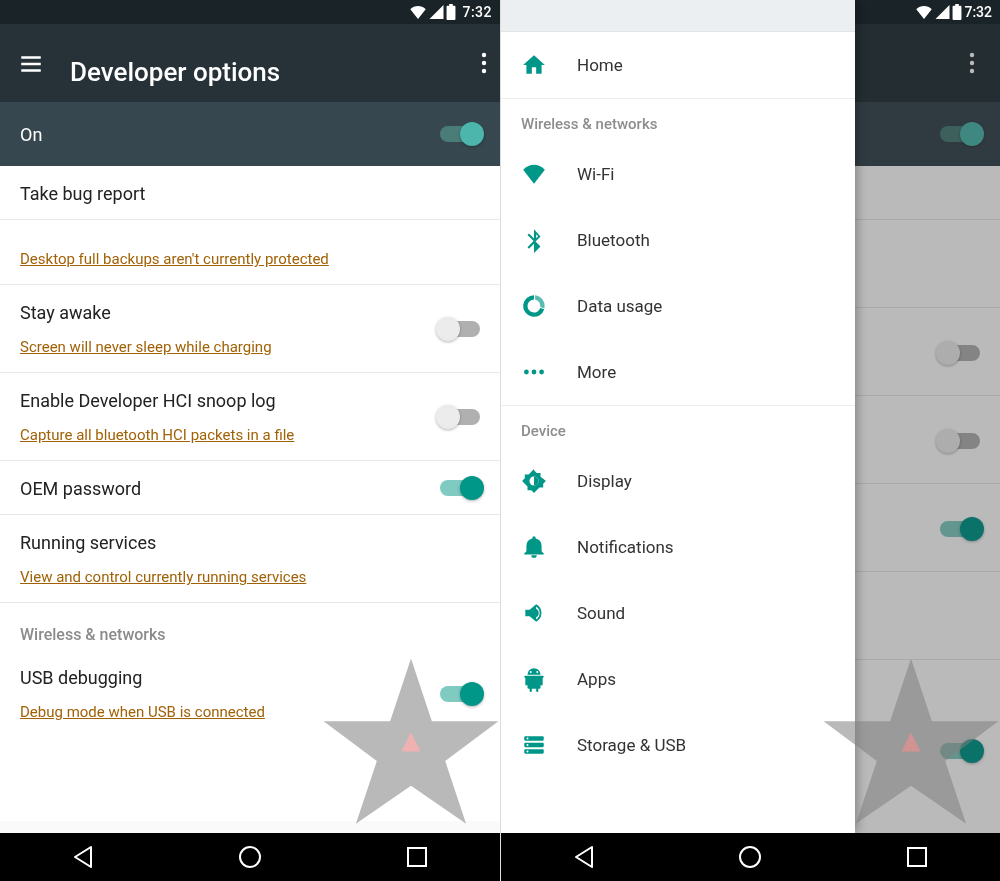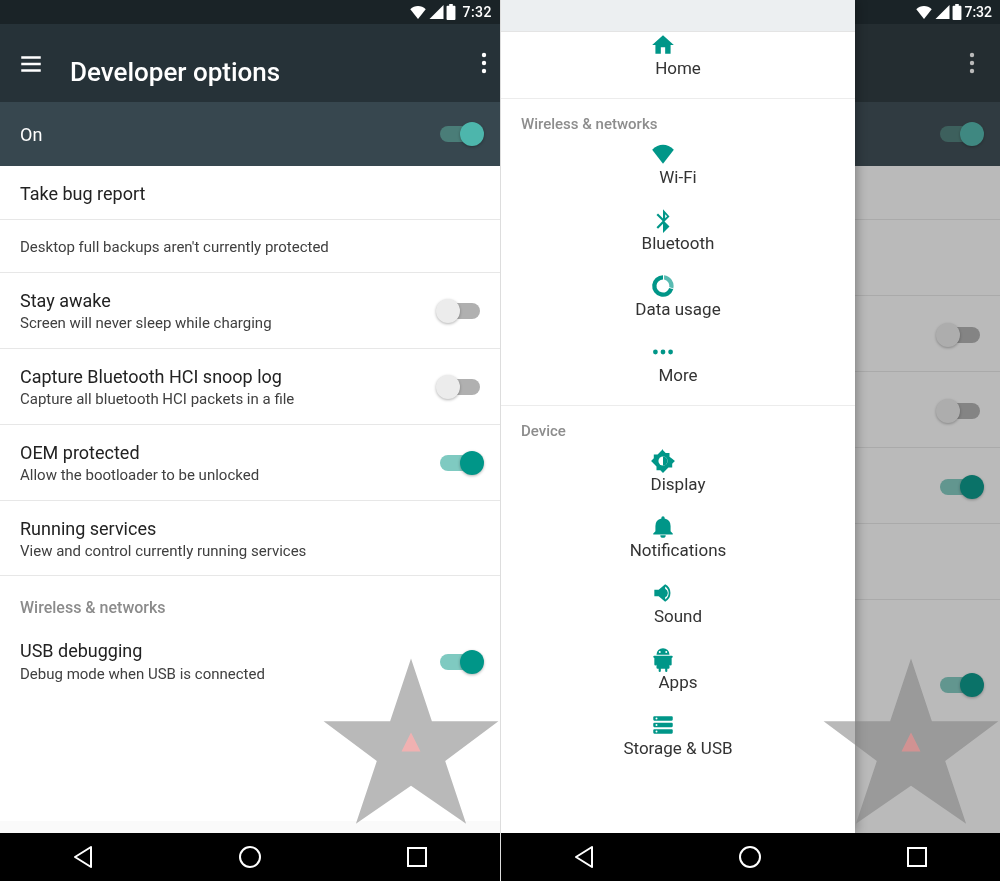--- a/index.html
+++ b/index.html
@@ -72,21 +72,21 @@
   .row {
     padding: 16px 20px 14px 20px;
     border-bottom: 1px solid #e7e7e7;
     display: flex;
     align-items: center;
     cursor: pointer;
     justify-content: center;
   }
   .row .text { flex: 1; padding-right: 12px; }
   .row .title-t { font-size: 18px; color: #222; line-height: 1.3; }
-  .row .sub { font-size: 15px; color: #404040; margin-top: 2px; line-height: 1.3; }
+  .row .sub { font-size: 15px; color: #a16207; margin-top: 14px; line-height: 1.3; text-decoration: underline; }
   .section {
     padding: 22px 20px 6px 20px;
     font-size: 16px;
     color: #8b8b8b;
     font-weight: 500;
   }
   .row.noborder { border-bottom: none; padding-left: 20px; }
 
   
   .switch {
@@ -174,21 +174,20 @@
     box-shadow: 2px 0 10px rgba(0,0,0,0.3);
     overflow: hidden;
   }
   .drawer .d-top-gap { height: 32px; background:#eceff1; border-bottom:1px solid #e4e4e4; }
   .d-row {
     display: flex;
     align-items: center;
     height: 66px;
     padding: 0 20px;
     cursor: pointer;
-    flex-direction: column;
   }
   .d-row .d-icon { width: 26px; height: 26px; margin-right: 30px; flex: 0 0 26px; color:#009688; }
   .d-row .d-label { font-size: 17px; color: #333; }
   .d-section {
     padding: 16px 20px 8px 20px;
     font-size: 15px;
     color: #8d8d8d;
     font-weight: 500;
     border-top: 1px solid #ececec;
   }
@@ -270,32 +269,31 @@
         <div class="title-t">Stay awake</div>
         <div class="sub">Screen will never sleep while charging</div>
       </div>
       <span class="switch off">
           <span class="thumb"></span>
         </span>
     </div>
 
     <div class="row">
       <div class="text">
-        <div class="title-t">Capture Bluetooth HCI snoop log</div>
+        <div class="title-t">Enable Developer HCI snoop log</div>
         <div class="sub">Capture all bluetooth HCI packets in a file</div>
       </div>
       <span class="switch off">
           <span class="thumb"></span>
         </span>
     </div>
 
     <div class="row">
       <div class="text">
-        <div class="title-t">OEM protected</div>
-        <div class="sub">Allow the bootloader to be unlocked</div>
+        <div class="title-t">OEM password</div>
       </div>
       <span class="switch on">
           <span class="thumb"></span>
         </span>
     </div>
 
     <div class="row">
       <div class="text">
         <div class="title-t">Running services</div>
         <div class="sub">View and control currently running services</div>

